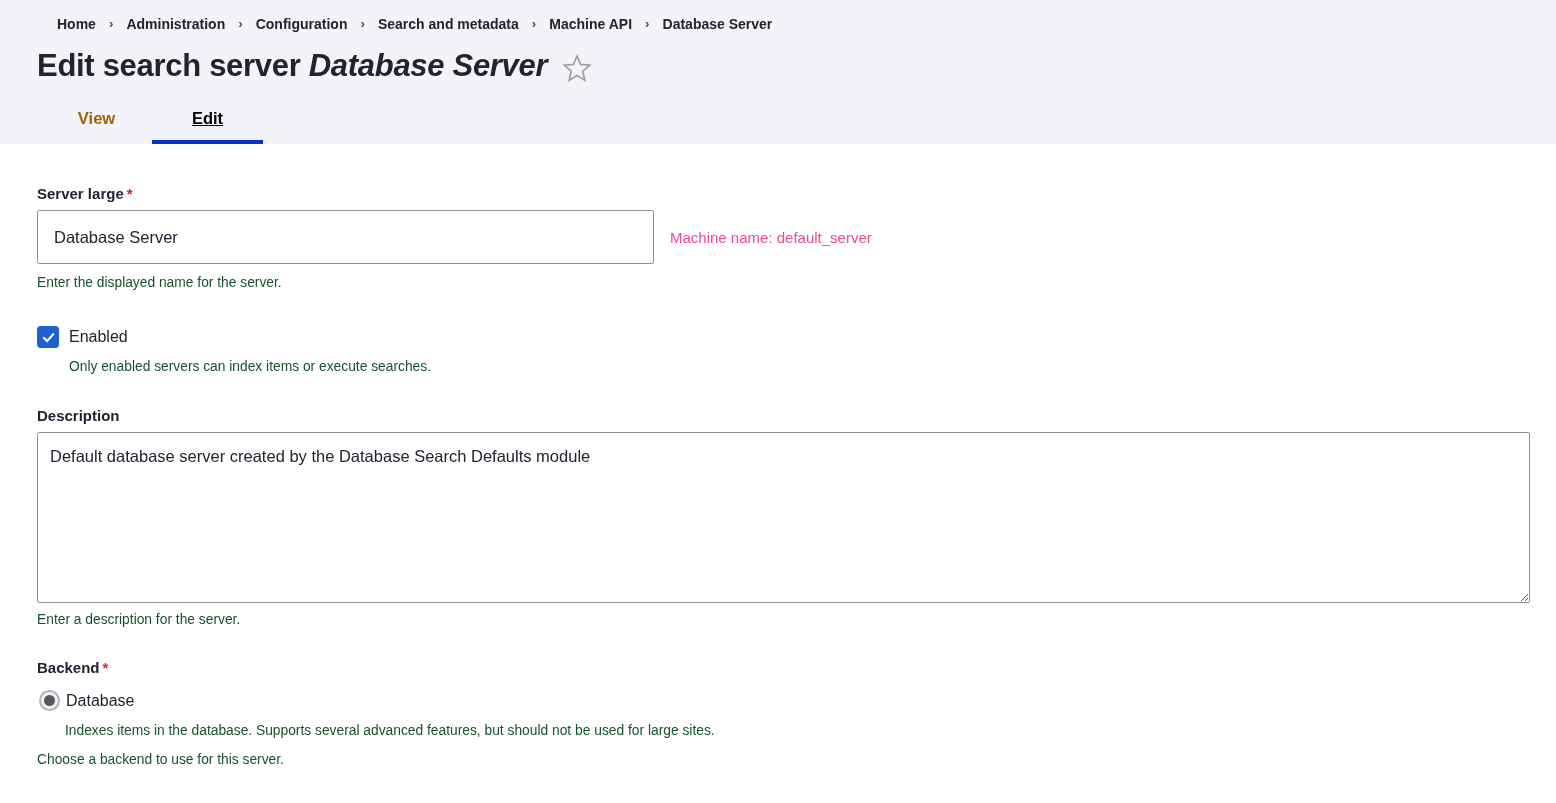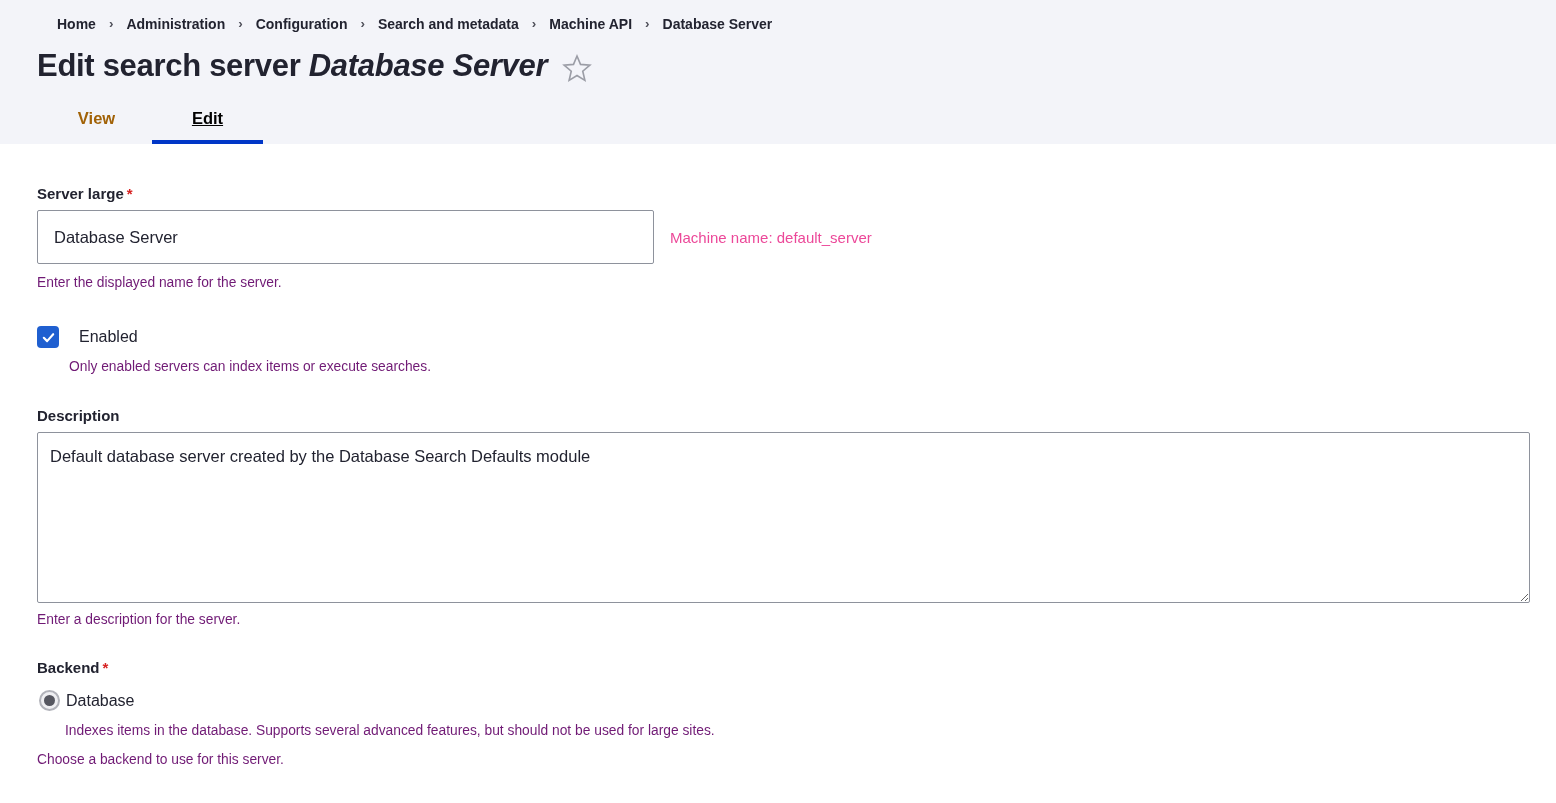--- a/index.html
+++ b/index.html
@@ -47,25 +47,25 @@
   .name-row { display: flex; align-items: center; gap: 16px; margin-top: 8px; }
   .text-input {
     width: 617px; height: 54px;
     border: 1px solid #8e929c; border-radius: 2px;
     padding: 0 16px;
     font-family: inherit; font-size: 16.5px; color: #222330;
     background: #ffffff; outline: none;
   }
   .machine-name { font-size: 15px; color: #ec4899; }
 
-  .help { color: #701a75; font-size: 13.8px; line-height: 16px; margin-top: 11px; }
+  .help { color: #14532d; font-size: 13.8px; line-height: 16px; margin-top: 11px; }
   .help.indent { margin-left: 32px; }
 
   .checkbox-section { margin-top: 35px; }
-  .checkbox-row { display: flex; align-items: center; gap: 20px; }
+  .checkbox-row { display: flex; align-items: center; gap: 10px; }
   .checkbox {
     width: 22px; height: 22px; border-radius: 4px;
     background: #1f5fd0;
     display: flex; align-items: center; justify-content: center;
     cursor: pointer; flex: 0 0 auto;
   }
   .control-label { font-size: 16px; cursor: pointer; }
 
   .desc-section { margin-top: 33px; }
   .textarea {

